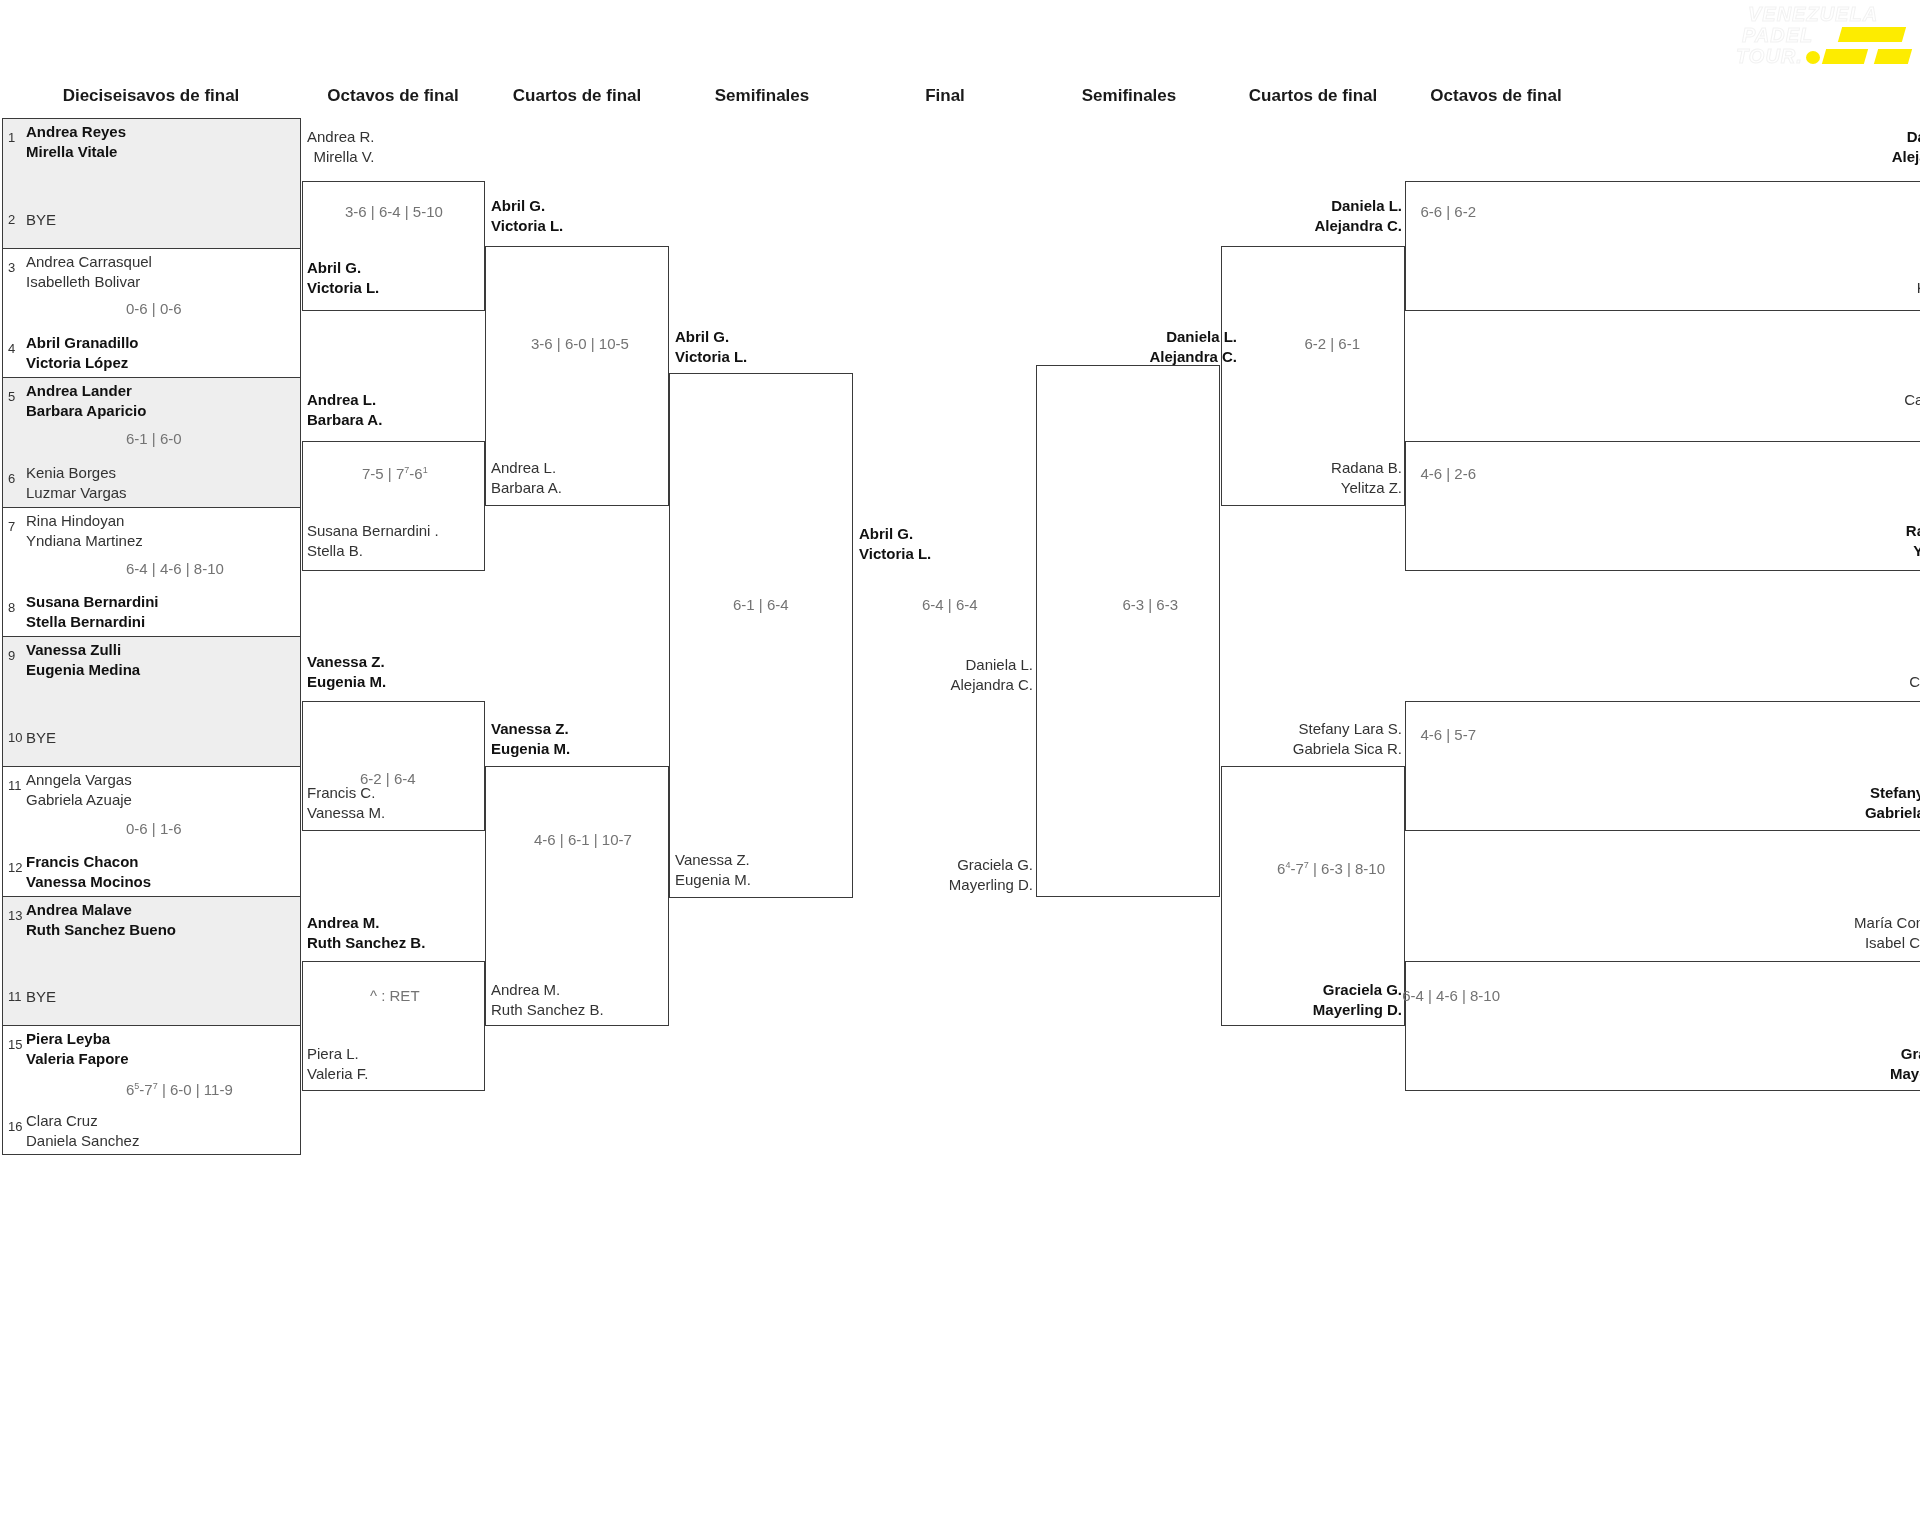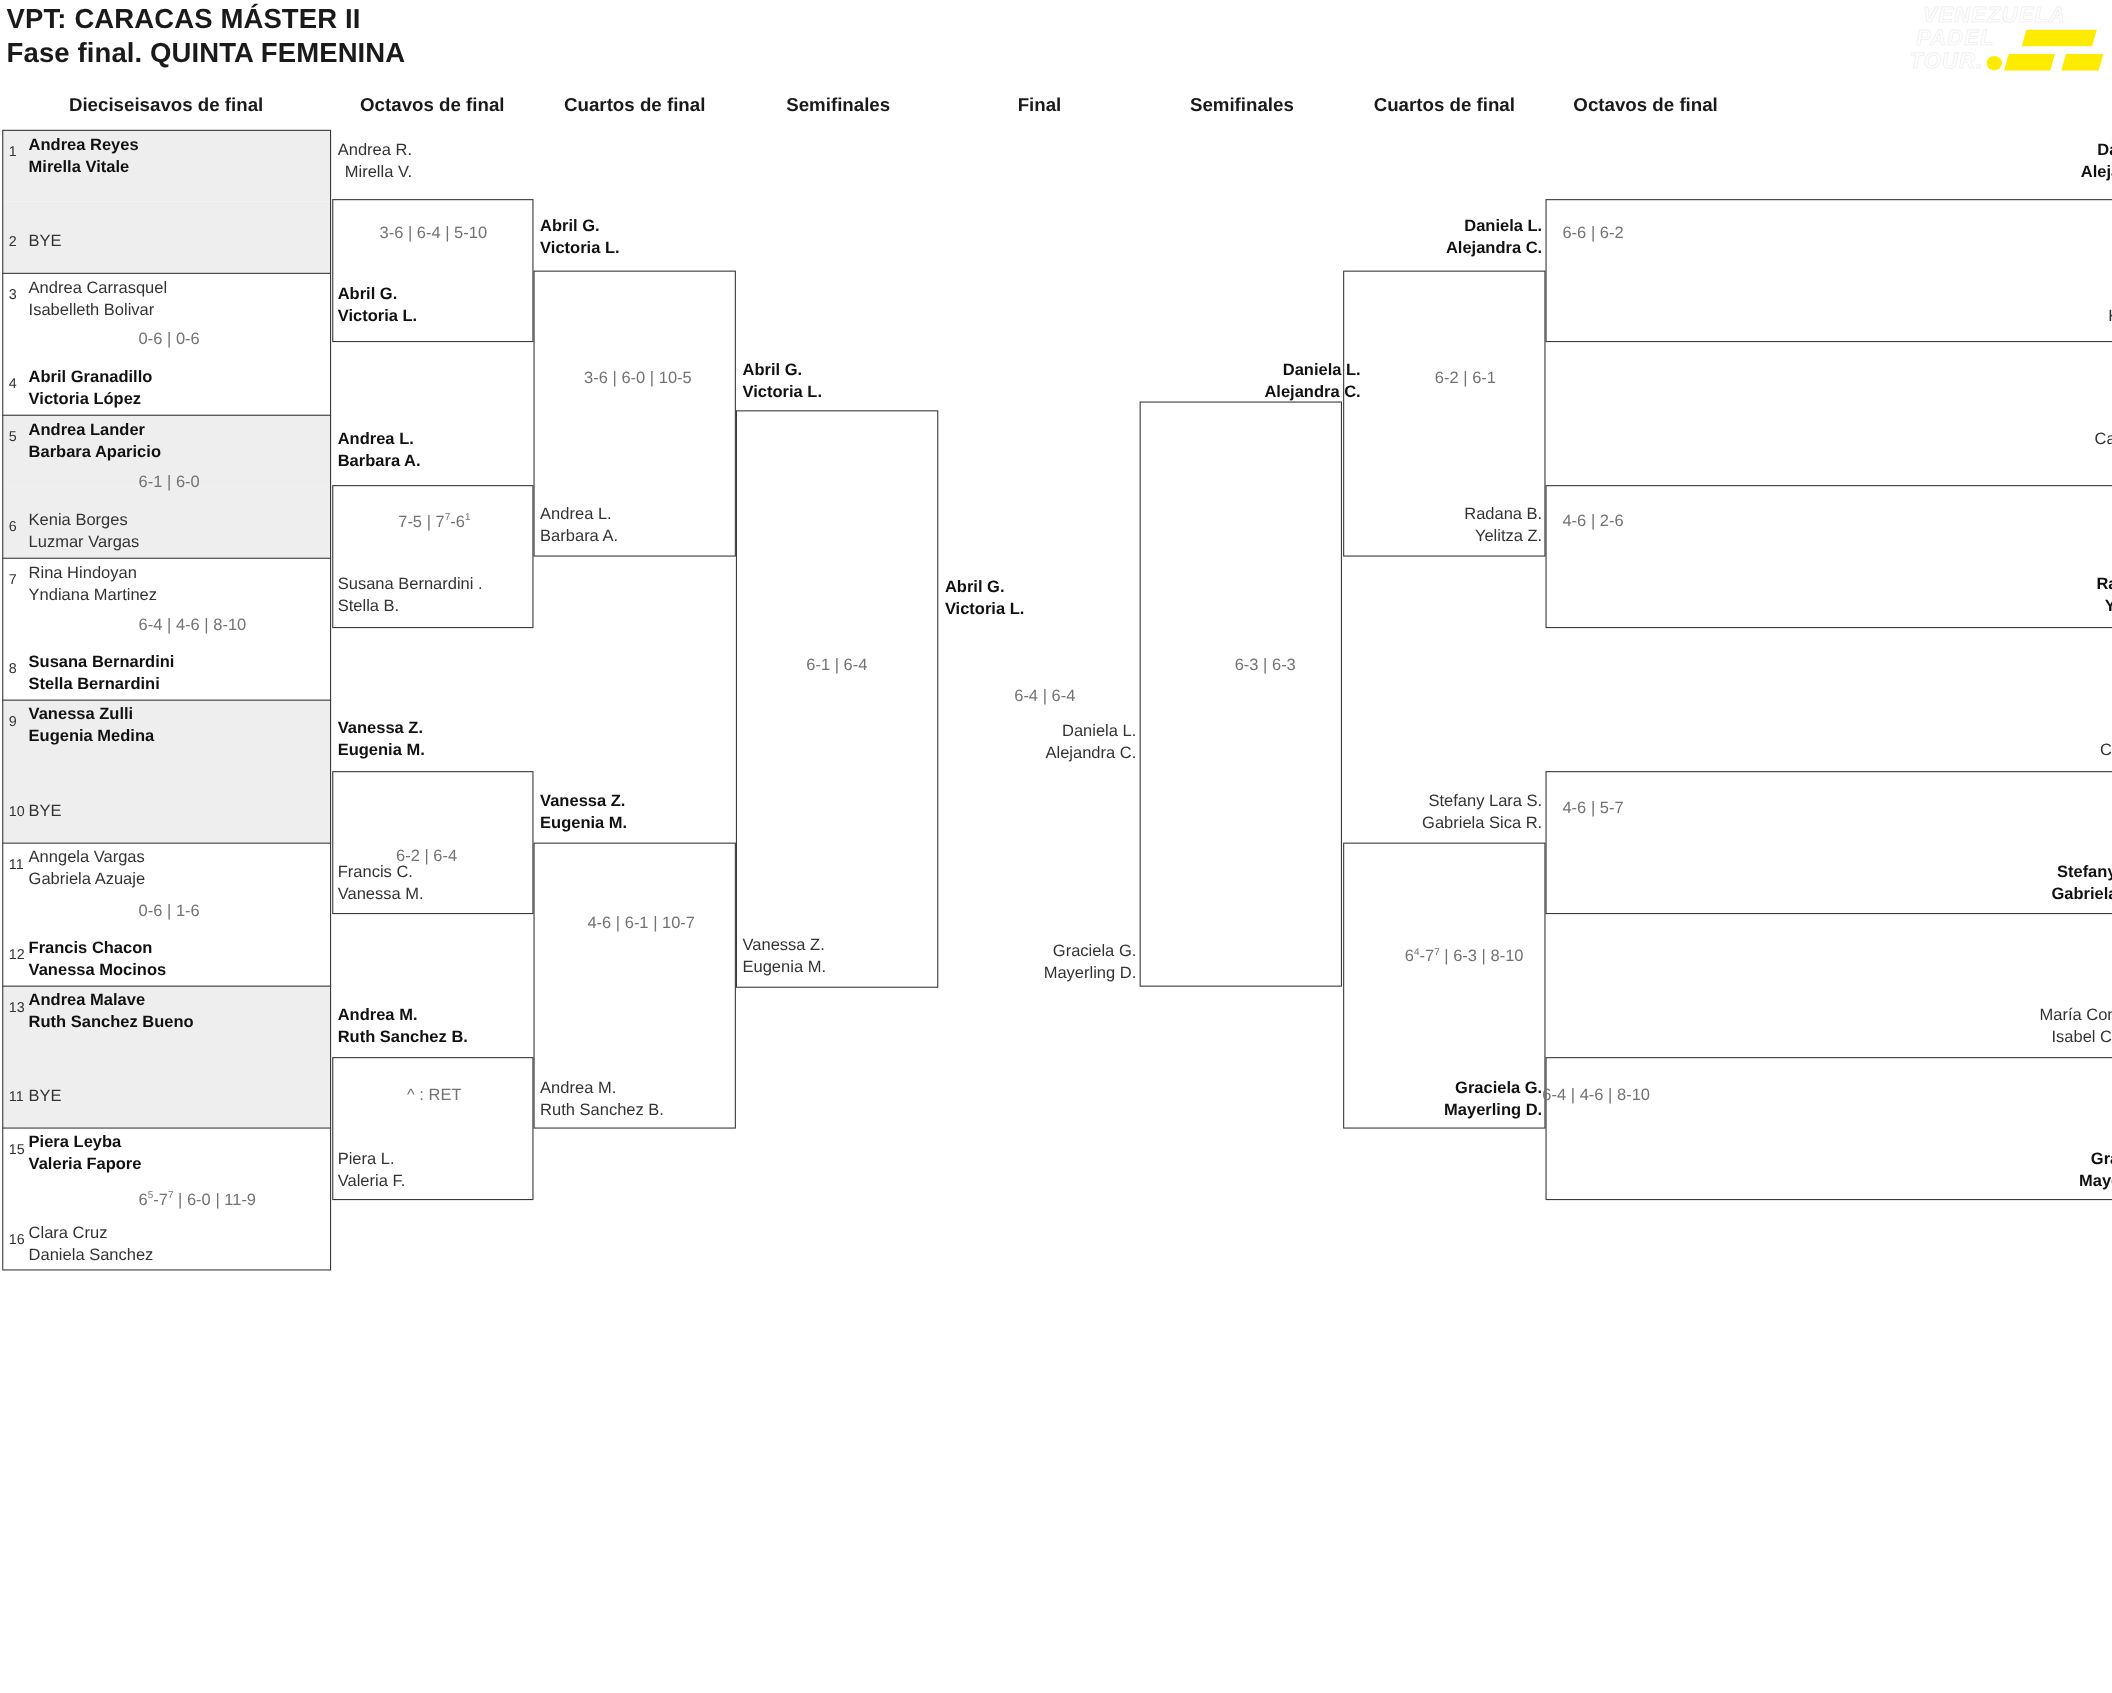--- a/index.html
+++ b/index.html
@@ -50,24 +50,20 @@
   .pair.lose{ font-weight: 400; color: #333; }
   .pair.r   { text-align: right; }
   .score    { position: absolute; font-size: 15px; color: #737373; white-space: nowrap; }
   .score sup{ font-size: 9px; vertical-align: super; }
 </style>
 </head>
 <body>
 
 <div id="root">
 
-  <div class="title-block">
-    <div class="title-line1">VPT: CARACAS MÁSTER II</div>
-    <div class="title-line2">Fase final. QUINTA FEMENINA</div>
-  </div>
 
   <div class="logo">
     <div class="logo-txt lg1">VENEZUELA</div>
     <div class="logo-txt lg2">PADEL</div>
     <div class="logo-txt lg3">TOUR.</div>
     <div class="bar bar1"></div>
     <div class="dot"></div>
     <div class="bar bar2"></div>
     <div class="bar bar3"></div>
   </div>
@@ -243,21 +239,21 @@
       </div>
       <div class="pair lose" style="left:675px;top:850px;">
         <div>Vanessa Z.</div>
         <div>Eugenia M.</div>
       </div>
       <div class="score" style="left:733px;top:596px;">6-1 | 6-4</div>
       <div class="pair win" style="left:859px;top:524px;">
         <div>Abril G.</div>
         <div>Victoria L.</div>
       </div>
-      <div class="score" style="left:922px;top:596px;margin-top:28px;">6-4 | 6-4</div>
+      <div class="score" style="left:922px;top:596px;">6-4 | 6-4</div>
       <div class="box" style="left:1036px;top:365px;width:184px;height:532px;"></div>
       <div class="pair lose r" style="right:887px;top:655px;">
         <div>Daniela L.</div>
         <div>Alejandra C.</div>
       </div>
       <div class="pair lose r" style="right:887px;top:855px;">
         <div>Graciela G.</div>
         <div>Mayerling D.</div>
       </div>
       <div class="score" style="right:742px;top:596px;">6-3 | 6-3</div>

